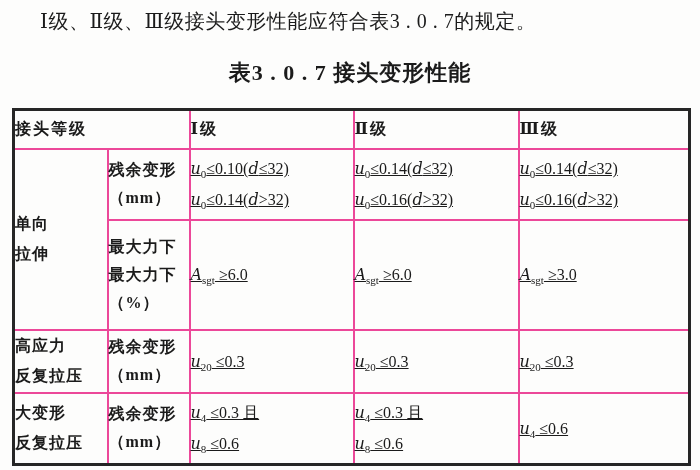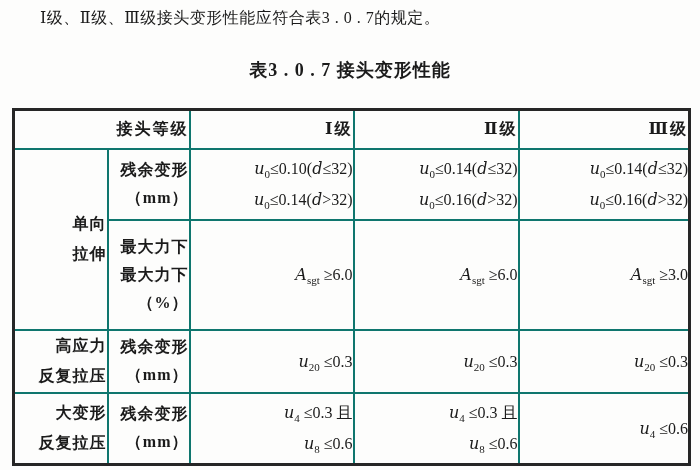--- a/index.html
+++ b/index.html
@@ -12,65 +12,66 @@
     position: relative;
     background: #fdfdfc;
     color: #1b1b1b;
     font-family: "Liberation Serif", "DejaVu Serif", serif;
     overflow: hidden;
   }
   .intro {
     position: absolute;
     left: 40px;
     top: 8px;
-    font-size: 16px;
+    font-size: 20px;
     letter-spacing: 0.5px;
     white-space: nowrap;
   }
   .table-title {
     position: absolute;
     left: 0;
     top: 58px;
     width: 700px;
     text-align: center;
-    font-size: 18px;
+    font-size: 22px;
     font-weight: bold;
     letter-spacing: 1px;
   }
   table.spec {
     position: absolute;
     left: 12px;
     top: 108px;
     width: 676px;
     border-collapse: collapse;
     table-layout: fixed;
     border: 3px solid #262626;
     background: #fdfdfc;
   }
   table.spec th, table.spec td {
-    border: 2px solid #0f766e;
-    text-align: right;
+    border: 2px solid #ec4899;
+    text-align: left;
     vertical-align: middle;
     padding: 0;
   }
   table.spec th {
     font-size: 16px;
     font-weight: bold;
     letter-spacing: 2px;
   }
   td.glabel, td.ilabel {
     font-size: 16px;
     font-weight: bold;
     letter-spacing: 1px;
   }
   td.glabel .ln { line-height: 30px; }
   td.ilabel .ln { line-height: 28px; }
   td.val {
     font-size: 16px;
     font-weight: normal;
+    text-decoration: underline;
   }
   td.val .ln { line-height: 31px; }
   td.val i {
     font-style: italic;
     font-family: "DejaVu Serif", "Liberation Serif", serif;
   }
   td.val sub {
     font-size: 11px;
     line-height: 0;
   }

